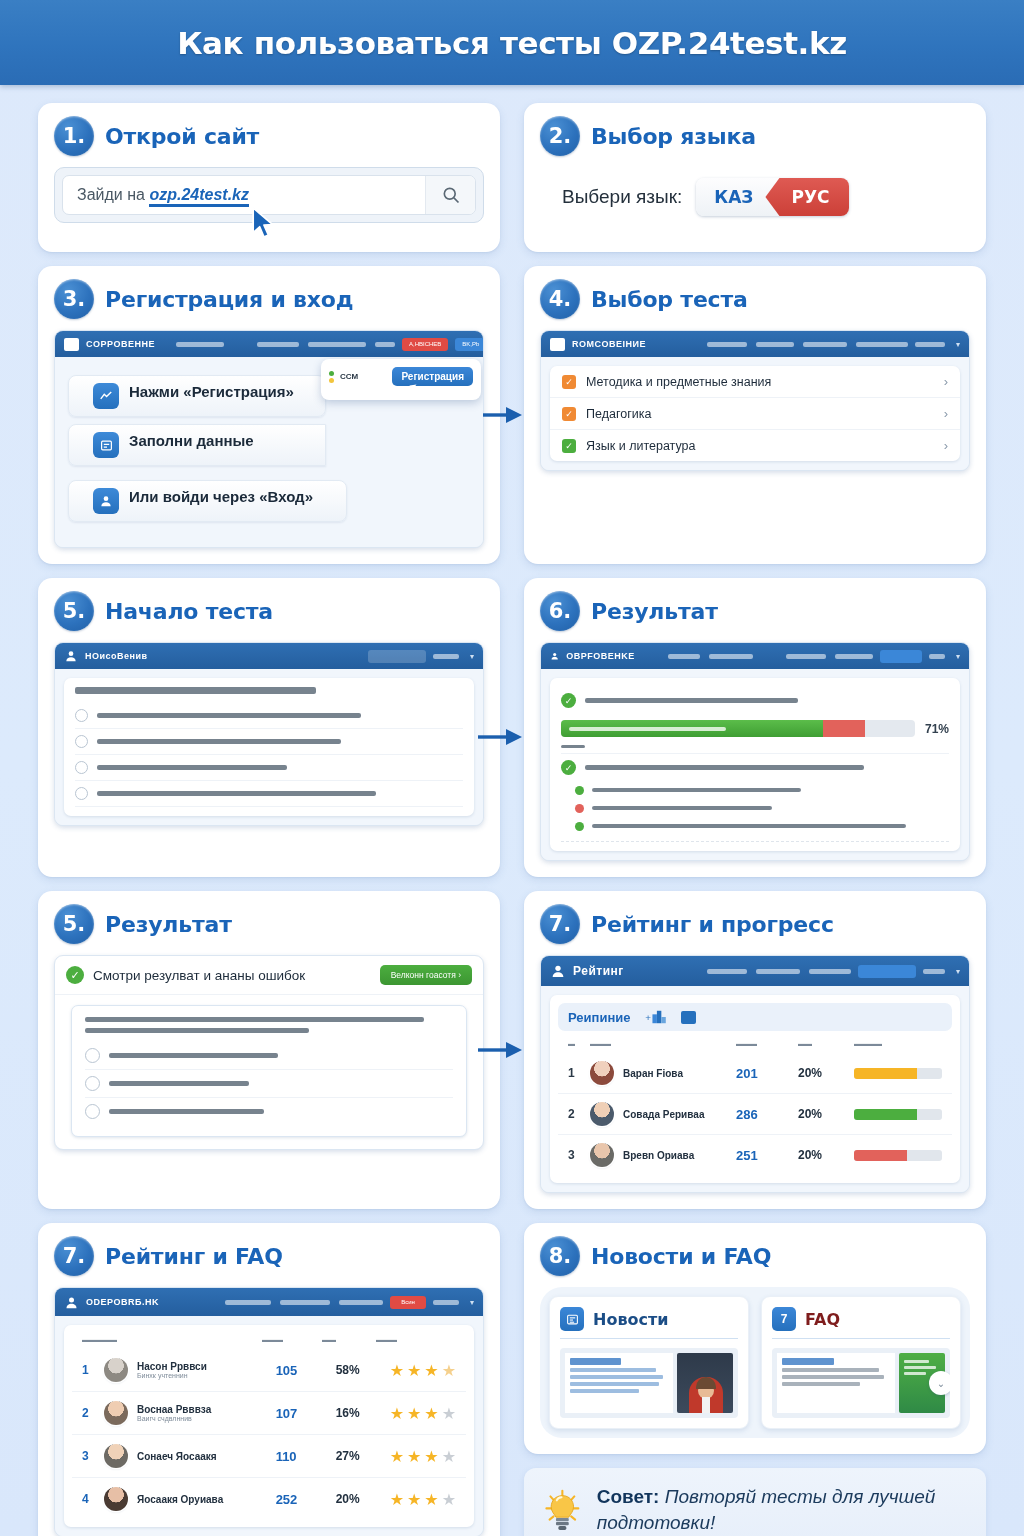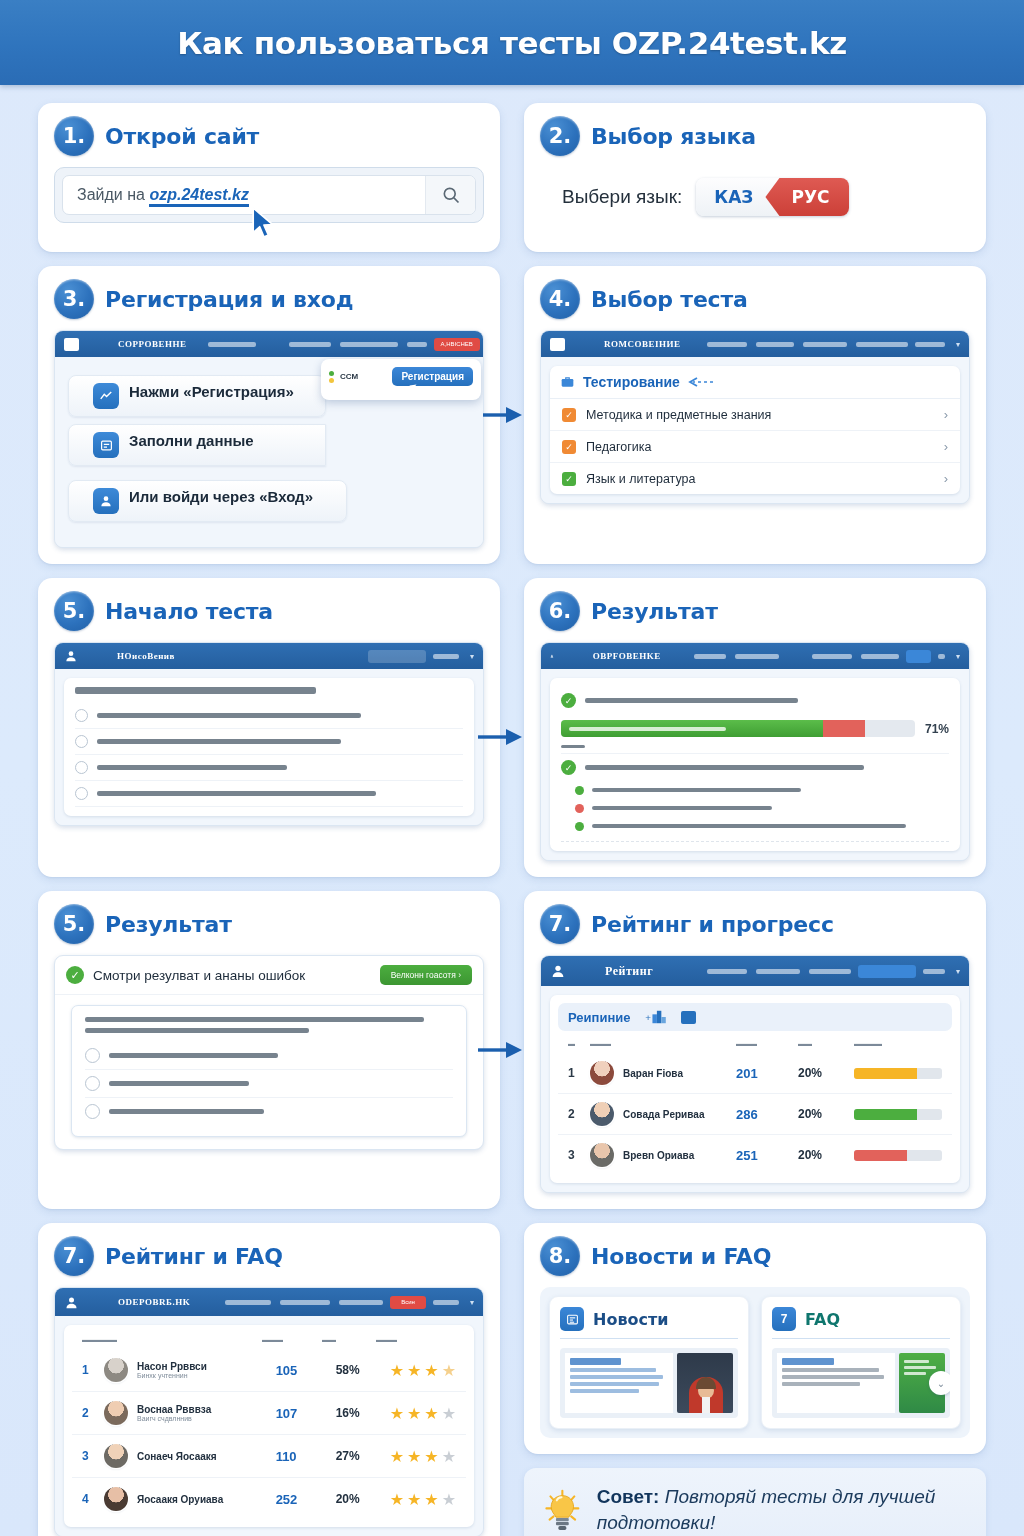--- a/index.html
+++ b/index.html
@@ -111,21 +111,21 @@
   .mock-top {
     height: 26px; background: linear-gradient(180deg,#2f6fb3 0%, #245e9e 100%);
     display: flex; align-items: center; padding: 0 9px; gap: 7px;
   }
   .mock-logo {
     width: 15px; height: 13px; background: #fff; border-radius: 2px;
     position: relative; flex: 0 0 15px;
   }
   .mock-brand {
     color: #fff; font-size: 9px; font-weight: 700; letter-spacing: .5px;
-    white-space: nowrap; font-family: Liberation Serif, serif; margin-left: 32px;
+    white-space: nowrap; font-family: Liberation Sans, sans-serif;
   }
   .mock-nav { display: flex; gap: 9px; margin-left: 14px; flex: 1; align-items: center; }
   .nav-blur {
     height: 5px; border-radius: 2px; background: rgba(255,255,255,.55);
     filter: blur(.6px);
   }
   .pill {
     height: 13px; border-radius: 3px; display: flex; align-items: center;
     justify-content: center; padding: 0 7px; font-size: 6px; color: #fff;
     white-space: nowrap; filter: blur(.35px);
@@ -262,21 +262,21 @@
 
   
   .s8-grid { display: flex; gap: 12px; }
   .s8-card { flex: 1; background: #fff; border-radius: 9px; padding: 10px;
              box-shadow: 0 2px 5px rgba(70,110,170,.16); border: 1px solid #eaf0f7; }
   .s8-head { display: flex; align-items: center; gap: 9px; padding-bottom: 7px; border-bottom: 1.5px solid #cfe0f2; }
   .s8-ico { width: 24px; height: 24px; border-radius: 5px; flex: 0 0 24px;
             background: linear-gradient(180deg,#3b87d8,#2570bd); color: #fff;
             display: flex; align-items: center; justify-content: center; font-size: 12px; font-weight: 700; }
   .s8-title { font-size: 16px; color: #1b4d86; font-weight: 700; font-family:"DejaVu Sans",sans-serif; }
-  .s8-title.blue { color: #0f766e; }
+  .s8-title.blue { color: #7f1d1d; }
   .s8-prev { margin-top: 9px; height: 70px; border-radius: 4px; background: #eaf0f7;
              padding: 5px; display: flex; gap: 4px; overflow: hidden; }
   .prev-lines { flex: 1; display: flex; flex-direction: column; gap: 3px; background: #fff; padding: 5px; }
   .pl { height: 4px; border-radius: 1px; }
   .prev-photo { width: 56px; border-radius: 2px; position: relative; overflow: hidden;
                 background: linear-gradient(180deg,#2e3a4a 0%, #3c4a5c 100%); }
   .prev-green { width: 46px; border-radius: 2px; background: linear-gradient(180deg,#4fae45,#2f8a46);
                 position: relative; display:flex; flex-direction:column; gap:3px; padding:7px 5px; }
   .prev-green .gl { height: 3px; background: rgba(255,255,255,.75); border-radius: 1px; }
   .prev-circle { position: absolute; right: -8px; top: 50%; transform: translateY(-50%);
@@ -440,31 +440,20 @@
                 <div class="nav-blur" style="width:38px"></div>
                 <div class="nav-blur" style="width:44px"></div>
                 <div class="nav-blur" style="width:52px"></div>
               </div>
               <div class="nav-blur" style="width:30px"></div>
               <span class="chev">▾</span>
             </div>
 
             <div class="mock-body">
               <div class="inner-card">
-                <div class="s4-head">
-                  <svg width="15" height="14" viewBox="0 0 24 24" fill="#3b87d8">
-                    <rect x="2" y="7" width="20" height="13" rx="2"></rect>
-                      <path d="M9 7V5h6v2" fill="none" stroke="#3b87d8" stroke-width="2"></path>
-                  </svg>
-                  <div class="s4-title">Тестирование</div>
-                  <svg width="26" height="10" viewBox="0 0 26 10">
-                    <path d="M25 5 H5" stroke="#3b87d8" stroke-width="1.6" stroke-dasharray="3 3"></path>
-                    <path d="M9 1 L2 5 L9 9" fill="none" stroke="#3b87d8" stroke-width="1.8"></path>
-                  </svg>
-                </div>
 
                 <div class="s4-row">
                   <div class="cbx" style="background:#f08a34">✓</div>
                   <span>Методика и предметные знания</span>
                   <span class="s4-arrow">›</span>
                 </div>
                 <div class="s4-row">
                   <div class="cbx" style="background:#f08a34">✓</div>
                   <span>Педагогика</span>
                   <span class="s4-arrow">›</span>
@@ -826,21 +815,21 @@
         </div>
       </div>
 
       <div class="col">
         <div class="card" style="margin-bottom:14px;">
           <div class="card-head">
             <div class="step-badge">8.</div>
             <div class="card-title">Новости и FAQ</div>
           </div>
 
-          <div style="background:#eef4fb;border-radius:10px;padding:9px">
+          <div style="background:#eef4fb;border-radius:22px;padding:9px">
             <div class="s8-grid">
               <div class="s8-card">
                 <div class="s8-head">
                   <div class="s8-ico">
                     <svg width="13" height="13" viewBox="0 0 24 24" fill="none" stroke="#fff" stroke-width="2">
                       <rect x="3" y="4" width="18" height="16" rx="2"></rect>
                         <line x1="7" y1="9" x2="17" y2="9"></line>
                       <line x1="7" y1="13" x2="13" y2="13"></line>
                         <line x1="7" y1="17" x2="15" y2="17"></line>
                     </svg>

